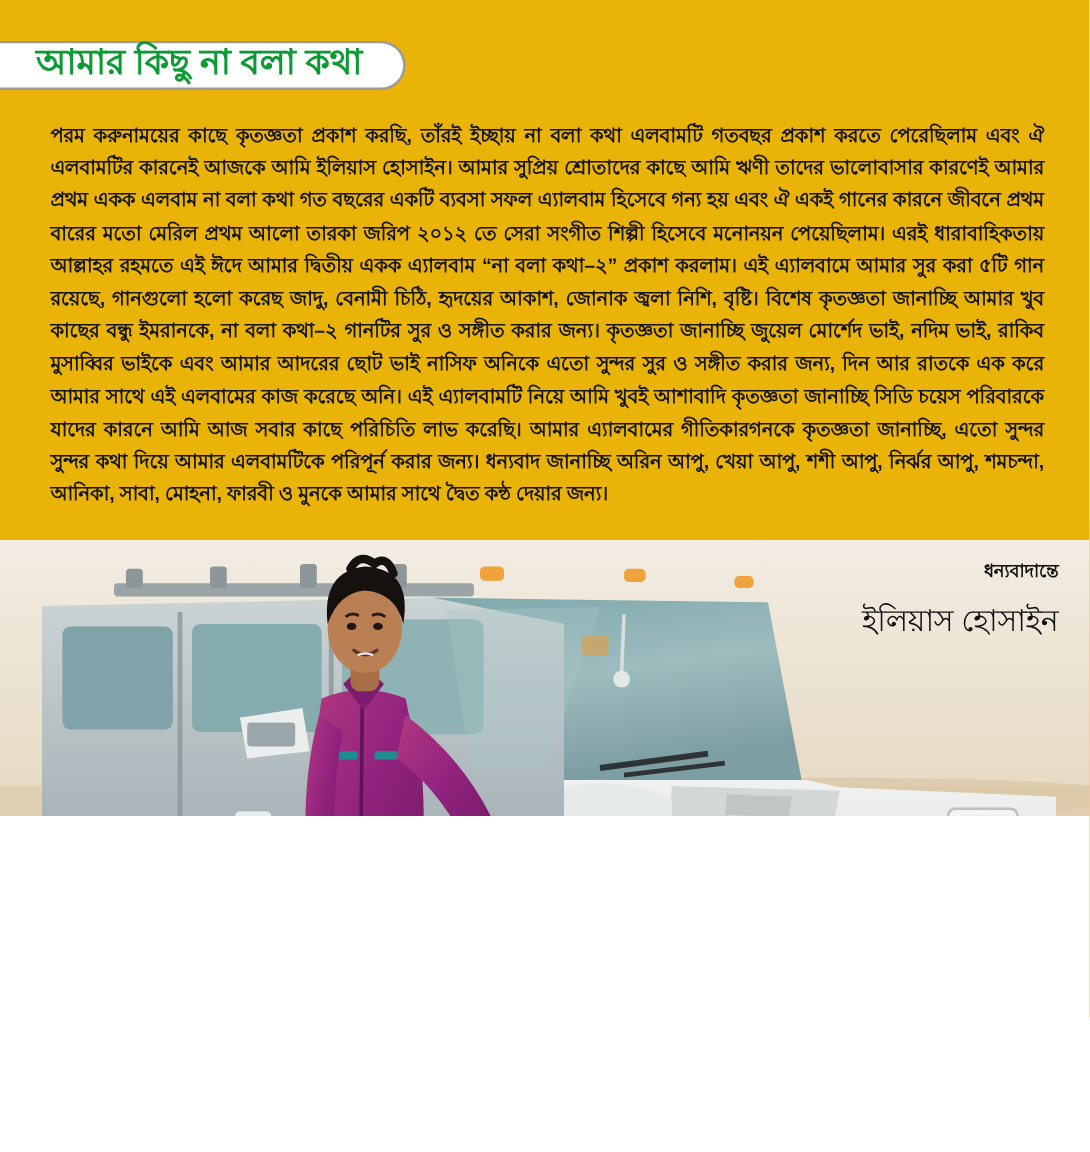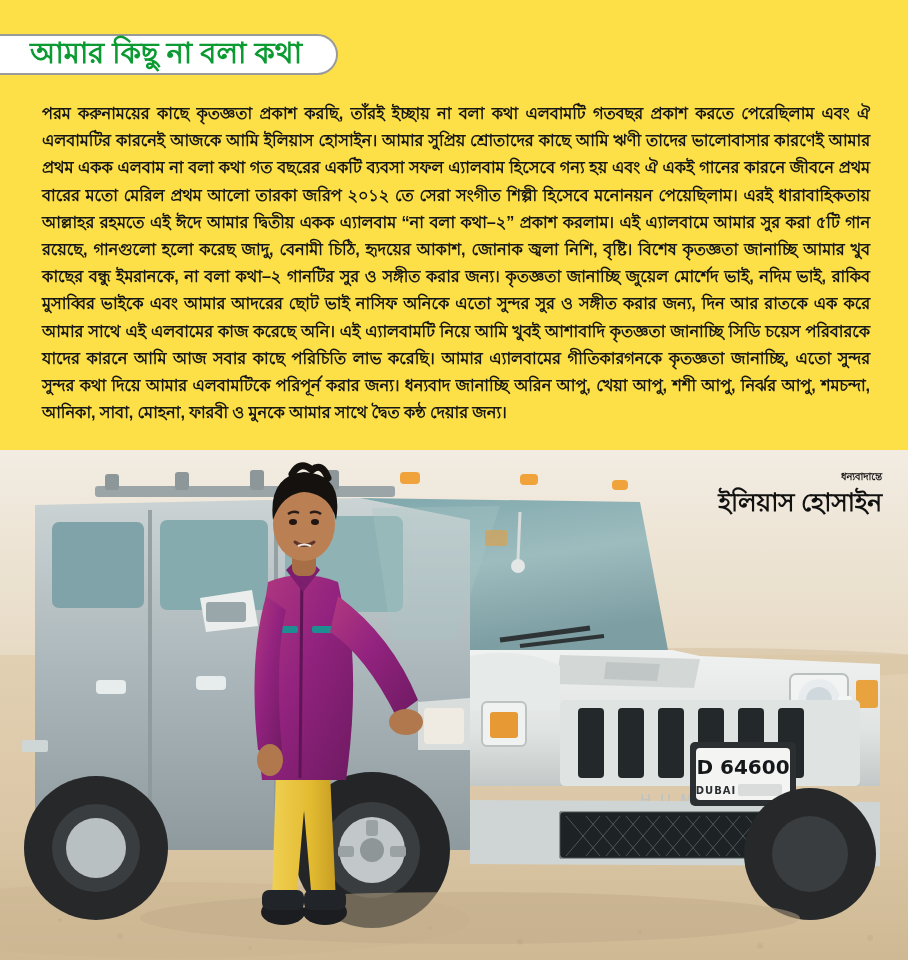--- a/index.html
+++ b/index.html
@@ -3,21 +3,21 @@
 <meta charset="utf-8">
 <style>
   html,body{margin:0;padding:0;}
   body{
     width:908px;height:960px;
     background:#ffffff;
     font-family:"Liberation Serif", serif;
     overflow:hidden;
     position:relative;
   }
-  .page{position:relative;width:908px;height:960px;overflow:hidden;background:#fde047;}
+  .page{position:relative;width:908px;height:680px;overflow:hidden;background:#eab308;}
 
   
   .title-wrap{position:absolute;left:-10px;top:34px;}
   .title-box{
     display:inline-block;
     border:2px solid #9a9a9a;
     border-left:none;
     border-radius:0 26px 26px 0;
     padding:3px 34px 5px 40px;
     background:#fff;
@@ -60,22 +60,22 @@
 
   
   .signature{
     position:absolute;
     right:26px;top:468px;
     text-align:right;
     z-index:6;
     font-family:"Liberation Sans", sans-serif;
     color:#111;
   }
-  .sig-small{font-size:10px;font-weight:600;line-height:18px;letter-spacing:-0.2px;}
-  .sig-name{font-size:25px;font-weight:bold;line-height:30px;margin-top:1px;letter-spacing:-0.3px;}
+  .sig-small{font-size:15px;font-weight:600;line-height:18px;letter-spacing:-0.2px;}
+  .sig-name{font-size:25px;font-weight:normal;line-height:30px;margin-top:17px;letter-spacing:-0.3px;}
 
   
   .photo{
     position:absolute;left:0;top:450px;width:908px;height:510px;
     overflow:hidden;
     background:linear-gradient(#efe6d8 0%,#e9dcc8 32%,#dfcdb2 60%,#d8c3a4 100%);
   }
   .photo svg{display:block;width:908px;height:510px;}
 </style>
 </head>

